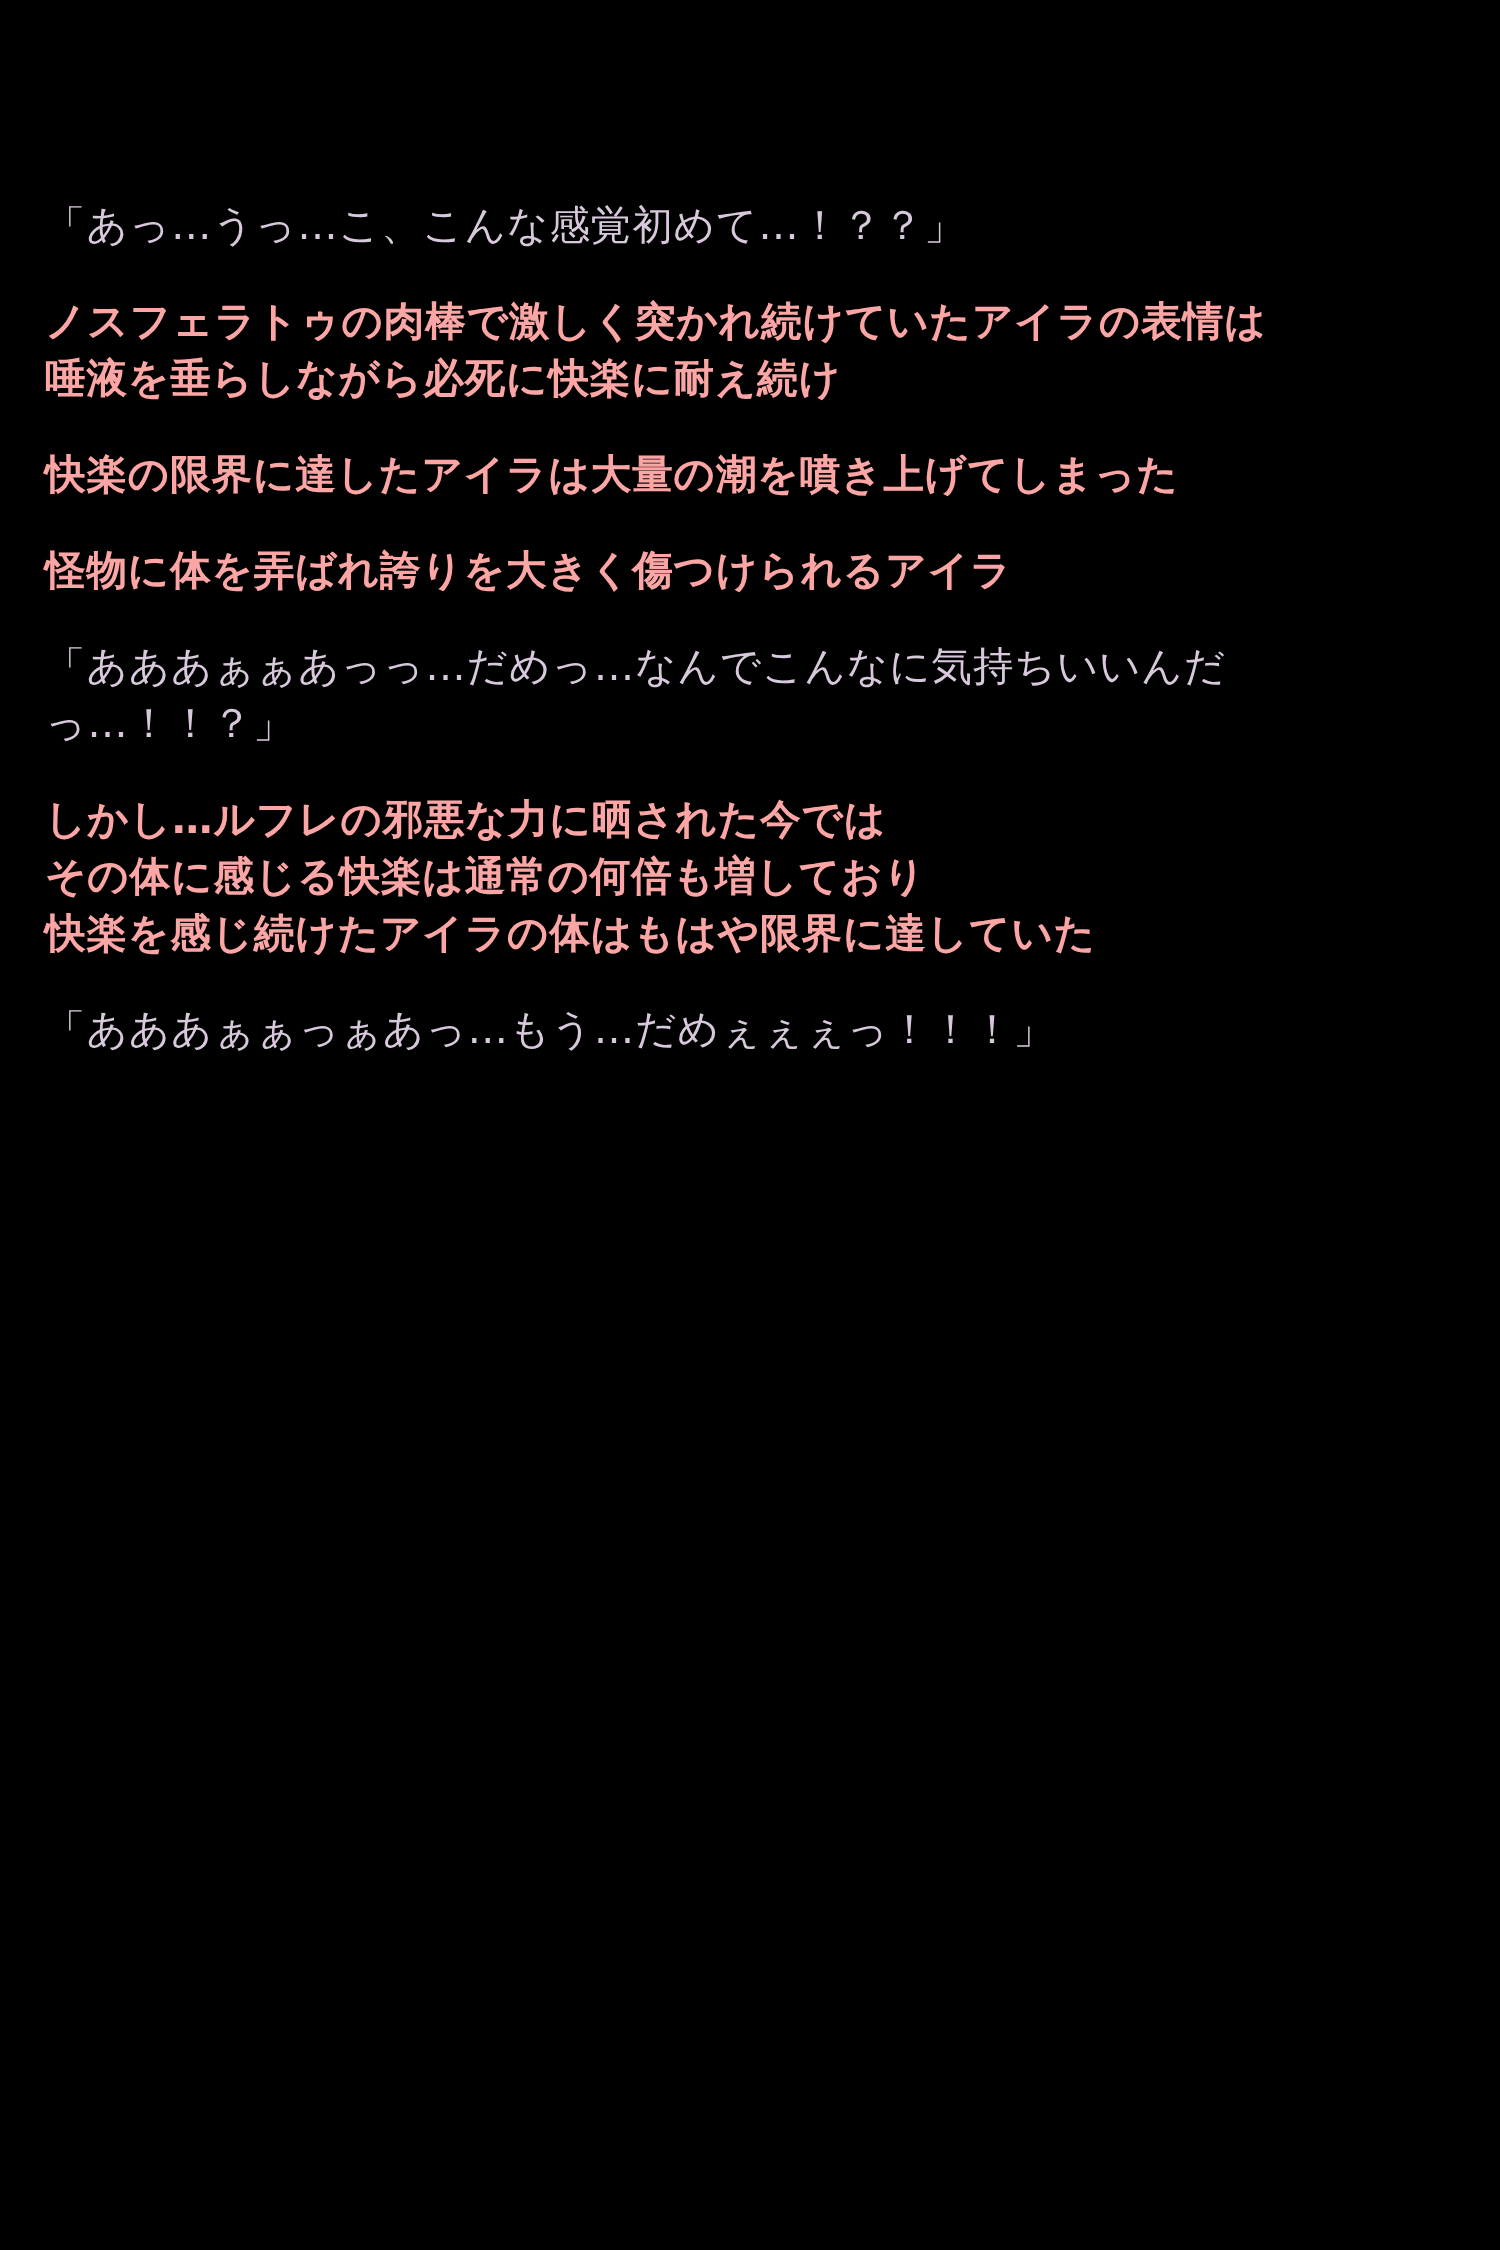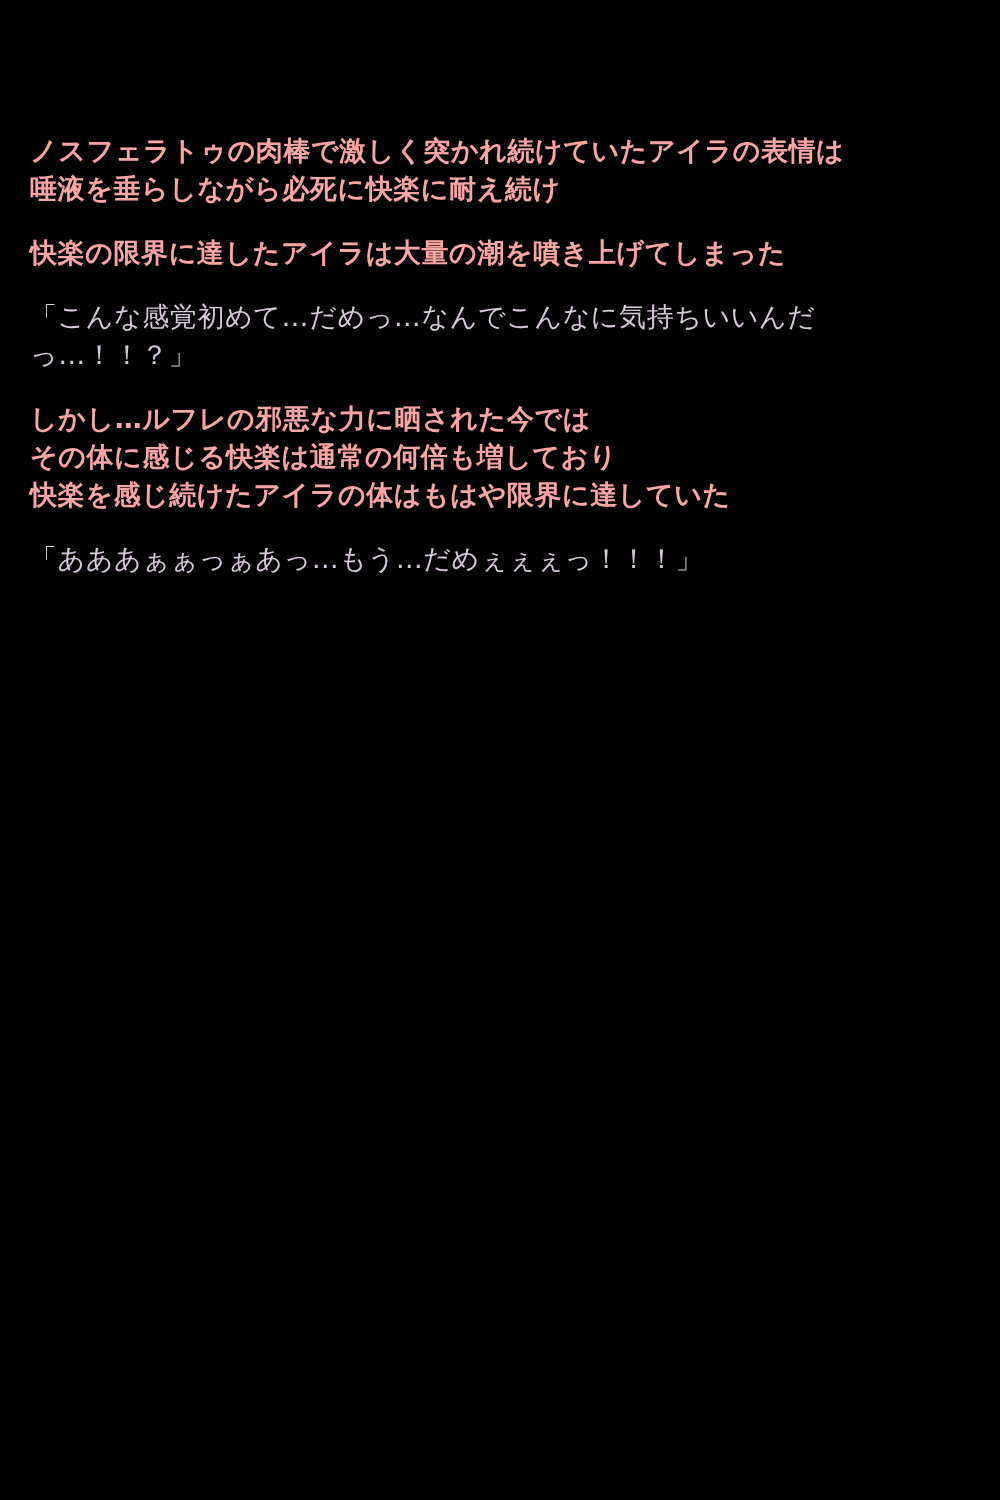--- a/index.html
+++ b/index.html
@@ -42,31 +42,35 @@
   .narration .line {
     color: #fca5a5;
     font-weight: 700;
   }
 </style>
 </head>
 <body>
 
 <div class="page">
   <div class="text-body">
+      <div class="block dialogue">
+        <div class="line">「あっ…うっ…こ、こんな感覚初めて…！？？」</div>
+      </div>
       <div class="block narration">
         <div class="line">ノスフェラトゥの肉棒で激しく突かれ続けていたアイラの表情は</div>
         <div class="line">唾液を垂らしながら必死に快楽に耐え続け</div>
       </div>
       <div class="block narration">
         <div class="line">快楽の限界に達したアイラは大量の潮を噴き上げてしまった</div>
       </div>
       <div class="block narration">
+        <div class="line">怪物に体を弄ばれ誇りを大きく傷つけられるアイラ</div>
       </div>
       <div class="block dialogue">
-        <div class="line">「こんな感覚初めて…だめっ…なんでこんなに気持ちいいんだっ…！！？」</div>
+        <div class="line">「あああぁぁあっっ…だめっ…なんでこんなに気持ちいいんだっ…！！？」</div>
       </div>
       <div class="block narration">
         <div class="line">しかし…ルフレの邪悪な力に晒された今では</div>
         <div class="line">その体に感じる快楽は通常の何倍も増しており</div>
         <div class="line">快楽を感じ続けたアイラの体はもはや限界に達していた</div>
       </div>
       <div class="block dialogue">
         <div class="line">「あああぁぁっぁあっ…もう…だめぇぇぇっ！！！」</div>
       </div>
     </div>

